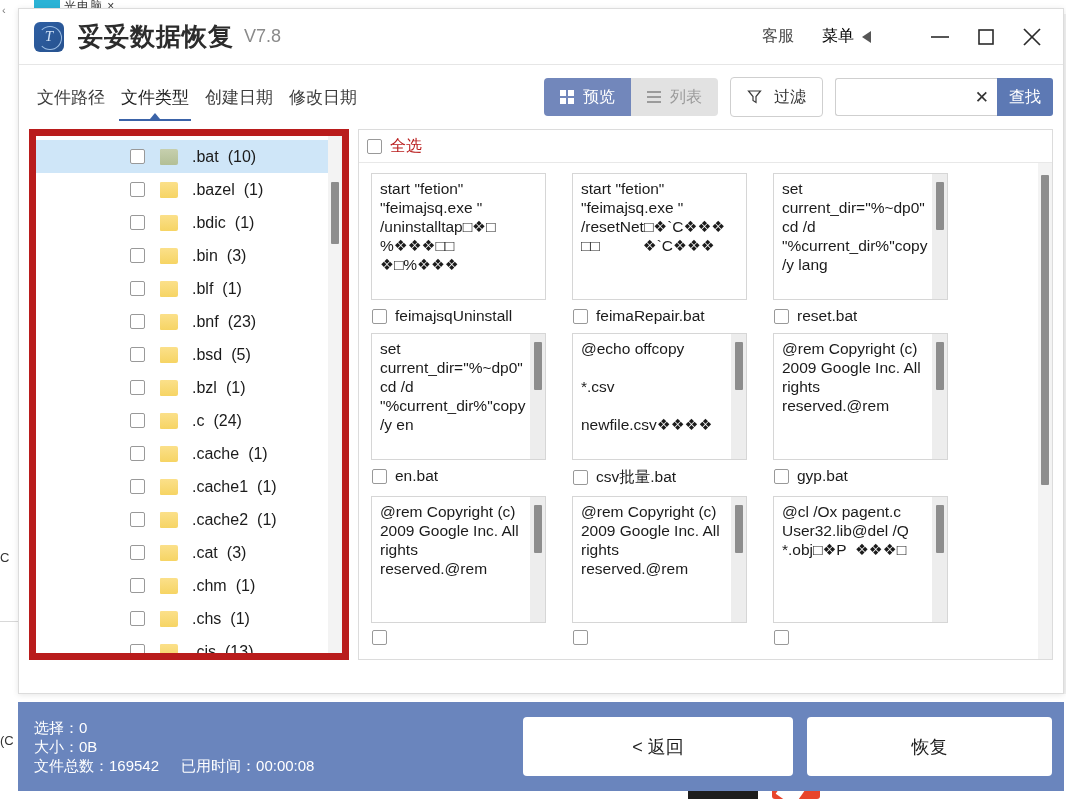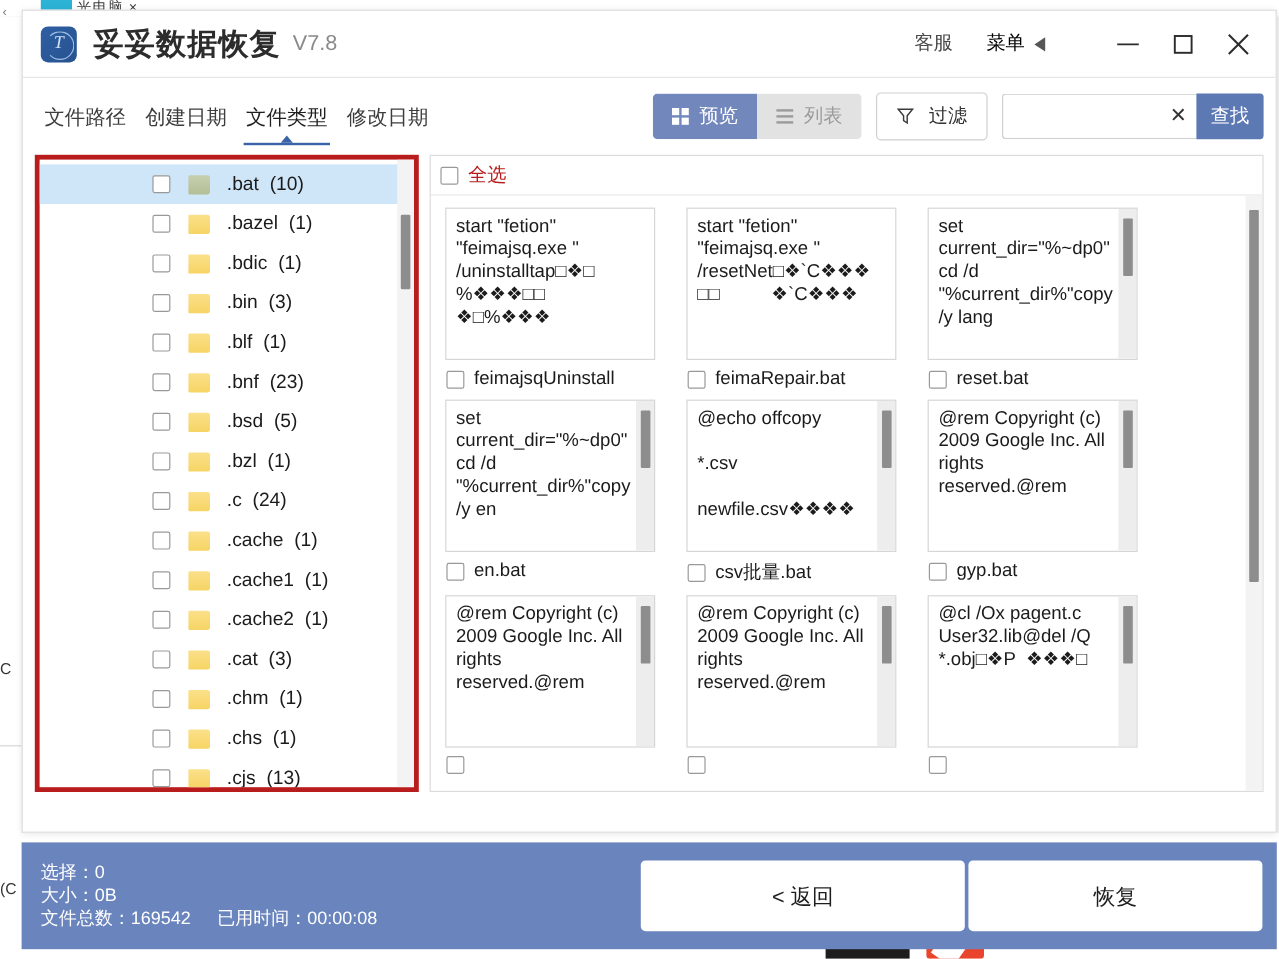--- a/index.html
+++ b/index.html
@@ -179,21 +179,21 @@
   }
 
   
   .body-area {
     position: relative; height: 541px; display: flex; padding: 0 10px 10px 10px;
     box-sizing: border-box; gap: 9px;
   }
 
   
   .left-pane {
-    width: 320px; border: 4px solid #b91c1c; background: #ffffff;
+    width: 320px; border: 7px solid #b91c1c; background: #ffffff;
     position: relative; overflow: hidden; box-sizing: border-box;
   }
   .type-list { position: absolute; left: 0; top: 4px; right: 0; bottom: 0; }
   .type-row {
     display: flex; align-items: center; height: 33px; padding-left: 94px;
     cursor: default;
   }
   .type-row.sel { background: #cfe6f8; }
   .cb {
     width: 15px; height: 15px; border: 1px solid #999; border-radius: 2px;
@@ -278,21 +278,21 @@
     background: #6a85bd; display: flex; align-items: center; box-sizing: border-box;
   }
   .stats {
     margin-left: 16px; color: #ffffff; font-size: 15px; line-height: 1.28;
   }
   .stats .line3 { display: flex; gap: 22px; }
   .footer-spacer { flex: 1; }
   .foot-btn {
     background: #ffffff; border-radius: 4px; height: 59px; width: 270px;
     display: flex; align-items: center; justify-content: center;
-    font-size: 18px; color: #1d1d1d; cursor: default; margin-right: 3px;
+    font-size: 18px; color: #1d1d1d; cursor: default; margin-right: 14px;
   }
   .foot-btn.recover { width: 245px; margin-right: 12px; }
 </style>
 </head>
 <body>
 
 <div id="root">
 
   <div class="bg-layer"></div>
   <div class="bg-topbar">
@@ -340,22 +340,22 @@
         <svg width="26" height="24" viewBox="0 0 26 24">
           <line x1="5" y1="4" x2="21" y2="20" stroke="#2b2b2b" stroke-width="1.7"></line>
           <line x1="21" y1="4" x2="5" y2="20" stroke="#2b2b2b" stroke-width="1.7"></line>
         </svg>
       </div>
     </div>
 
     <div class="toolbar">
       <div class="nav-tabs">
         <div class="nav-tab">文件路径</div>
+        <div class="nav-tab active">文件类型</div>
         <div class="nav-tab">创建日期</div>
-        <div class="nav-tab active">文件类型</div>
         <div class="nav-tab">修改日期</div>
       </div>
 
       <div class="tool-right">
         <div class="seg">
           <div class="seg-btn on">
             <span class="grid-icon">
                 <i></i>
                 <i></i>
                 <i></i>

